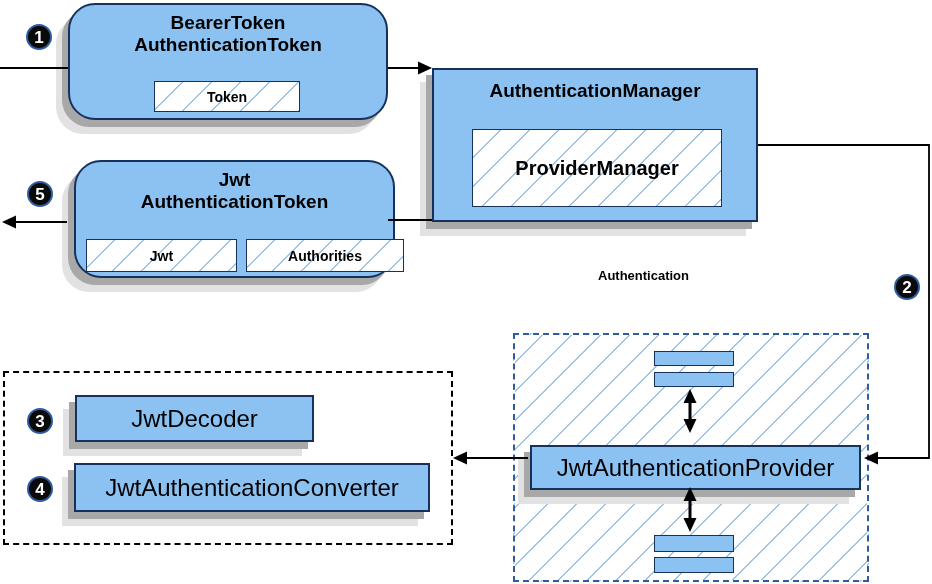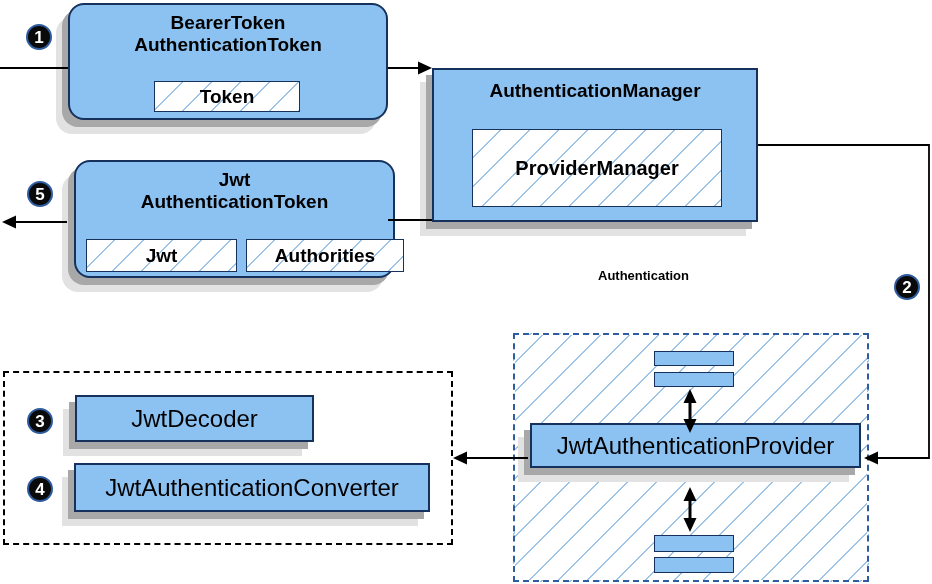--- a/index.html
+++ b/index.html
@@ -22,30 +22,30 @@
   #canvas *{box-sizing:border-box;}
   .box{
     position:absolute;
     background:var(--box-fill);
     border:2px solid var(--box-border);
     font-weight:bold;
   }
   .shadowed{
     box-shadow:-6px 7px 0 var(--shadow-dark), -12px 14px 0 var(--shadow-light);
   }
-  .rounded{border-radius:16px;}
+  .rounded{border-radius:27px;}
   .hatch{
     background-color:#ffffff;
     background-image:repeating-linear-gradient(135deg,rgba(0,0,0,0) 0px,rgba(0,0,0,0) 19px,var(--hatch-line) 19px,var(--hatch-line) 20.5px);
   }
   .inner-box{
     position:absolute;
     border:1.5px solid var(--box-border);
     display:flex;align-items:center;justify-content:center;
-    font-weight:bold;font-size:19px;
+    font-weight:bold;font-size:14px;
   }
   .title{
     width:100%;text-align:center;font-weight:bold;font-size:19px;line-height:22px;
   }
   .flex-center{display:flex;align-items:center;justify-content:center;}
   .lbl-lg{font-size:24px;font-weight:normal;}
   .badge{
     position:absolute;width:26px;height:26px;border-radius:50%;
     background:var(--badge-bg);
     border:2px solid var(--badge-ring);
@@ -107,21 +107,21 @@
   </div>
 
   <div class="group-label" style="left:598px;top:265px;width:180px;">
     <div>Authentication</div>
   </div>
 
   <div class="dashed-blue hatch" style="left:513px;top:333px;width:356px;height:249px;">
     <div class="bar" style="left:139px;top:16px;"></div>
     <div class="bar" style="left:139px;top:37px;"></div>
 
-    <div class="box shadowed flex-center" style="left:15px;top:88px;width:331px;height:45px;">
+    <div class="box shadowed flex-center" style="left:15px;top:110px;width:331px;height:45px;">
       <span class="lbl-lg">JwtAuthenticationProvider</span>
     </div>
 
     <div class="bar" style="left:139px;top:200px;height:17px;"></div>
     <div class="bar" style="left:139px;top:222px;height:16px;"></div>
   </div>
 
   <div class="dashed-black" style="left:3px;top:371px;width:450px;height:174px;">
     <div class="box shadowed flex-center" style="left:70px;top:22px;width:239px;height:47px;">
       <span class="lbl-lg">JwtDecoder</span>

